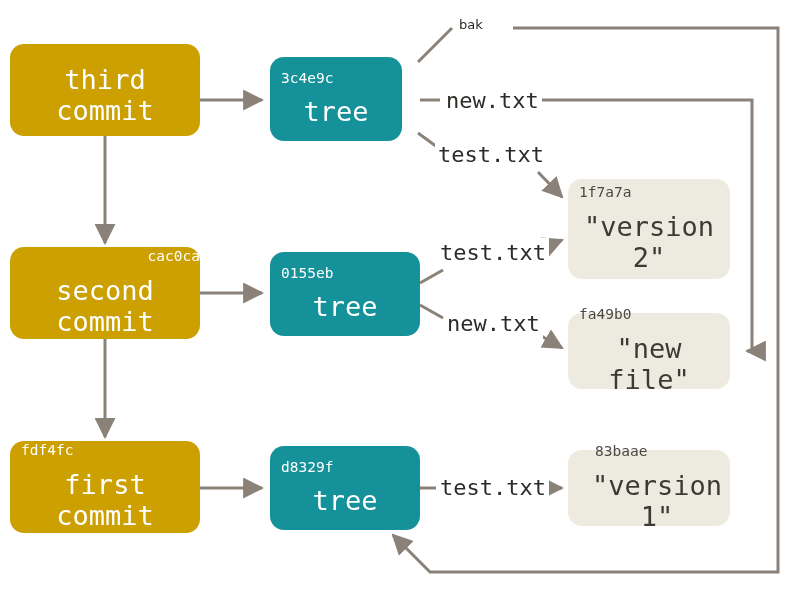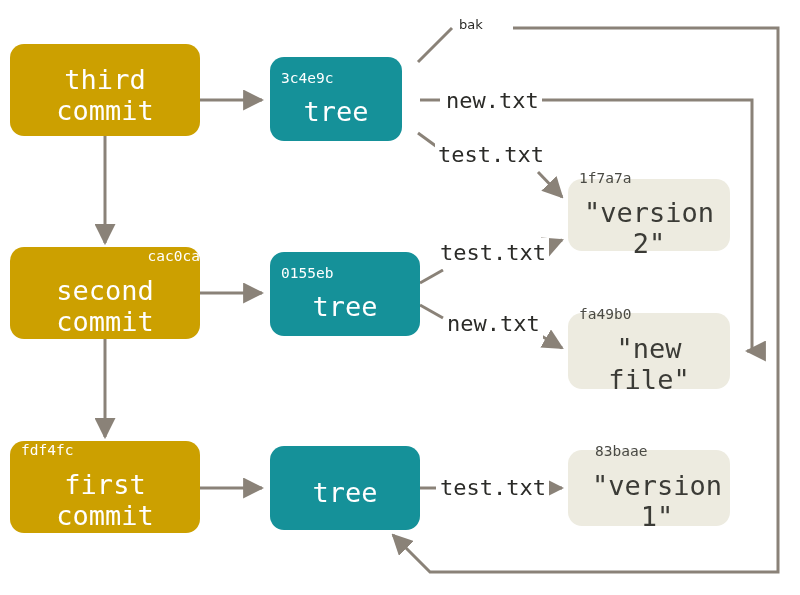--- a/index.html
+++ b/index.html
@@ -145,24 +145,25 @@
     <div class="hash">3c4e9c</div>
     <div class="label">tree</div>
   </div>
 
   <div class="node tree" style="left:270px; top:252px; width:150px; height:84px;">
     <div class="hash">0155eb</div>
     <div class="label">tree</div>
   </div>
 
   <div class="node tree" style="left:270px; top:446px; width:150px; height:84px;">
+    <div class="hash">d8329f</div>
     <div class="label">tree</div>
   </div>
 
-  <div class="node blob" style="left:568px; top:179px; width:162px; height:72px;">
+  <div class="node blob" style="left:568px; top:179px; width:162px; height:100px;">
     <div class="hash">1f7a7a</div>
     <div class="label">"version 2"</div>
   </div>
 
   <div class="node blob" style="left:568px; top:313px; width:162px; height:76px;">
     <div class="hash">fa49b0</div>
     <div class="label">"new file"</div>
   </div>
 
   <div class="node blob" style="left:568px; top:450px; width:162px; height:76px;padding-left:16px;">

